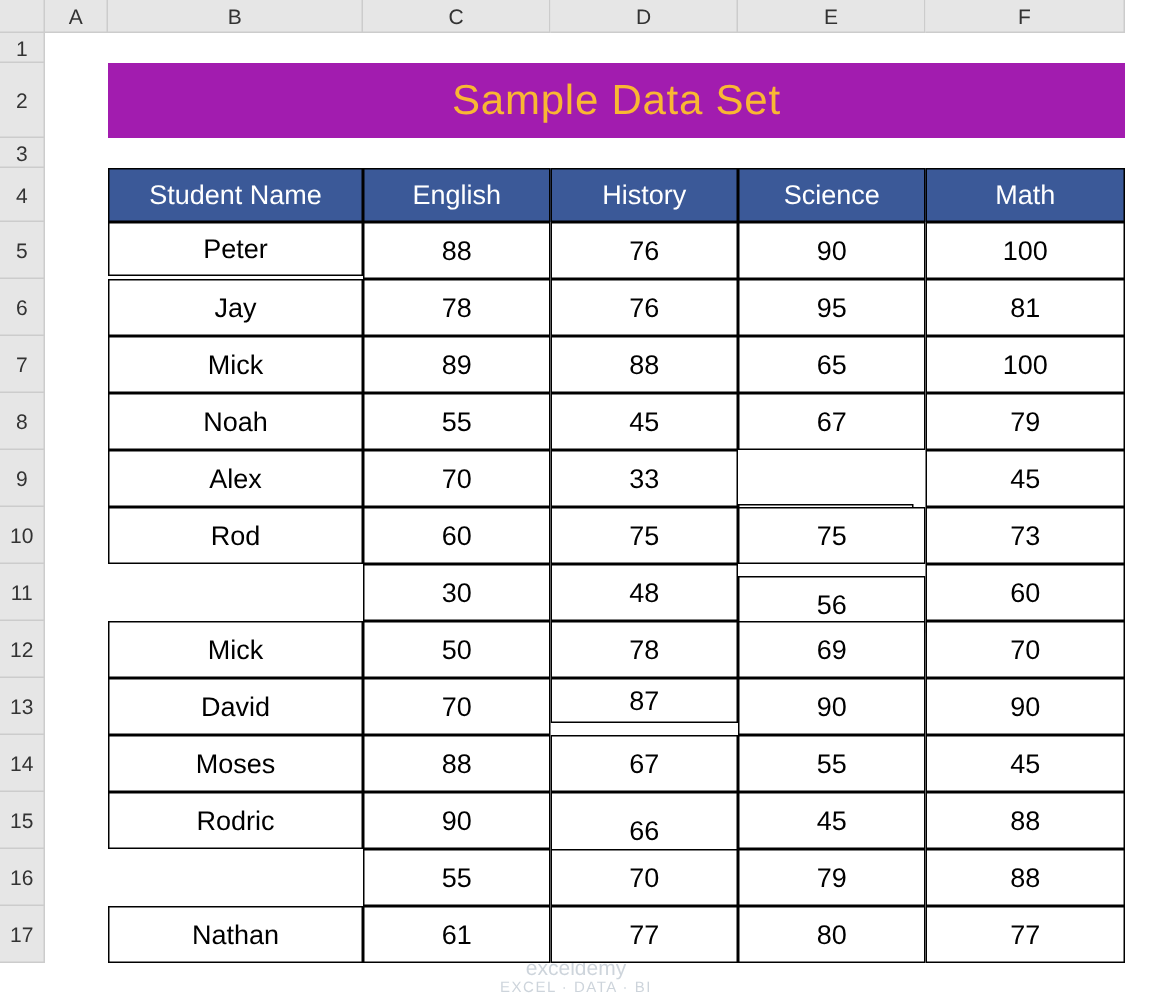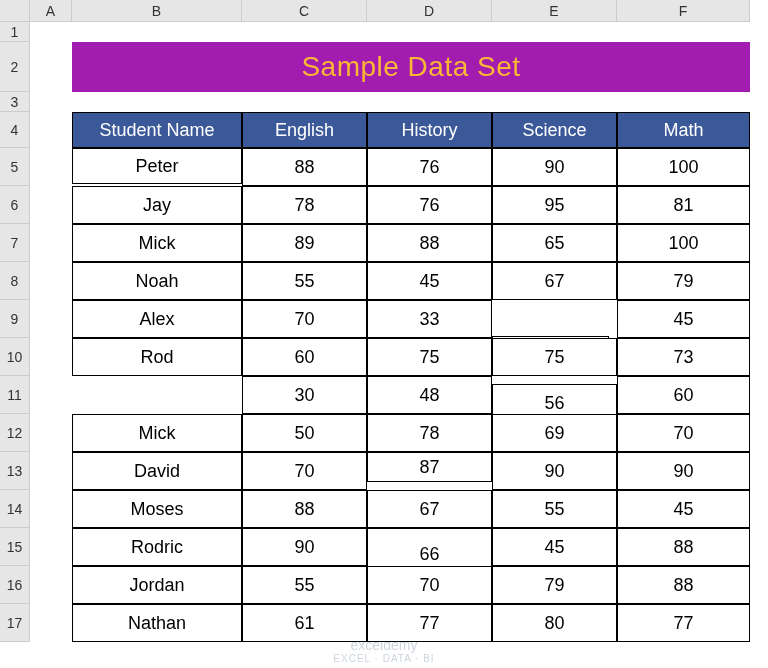--- a/index.html
+++ b/index.html
@@ -166,21 +166,20 @@
     <div class="cell data-cell" style="left: 72px; top: 490px; width: 170px; height: 38px;">Moses</div>
     <div class="cell data-cell" style="left: 242px; top: 490px; width: 125px; height: 38px;">88</div>
     <div class="cell data-cell" style="left: 367px; top: 490px; width: 125px; height: 38px;">67</div>
     <div class="cell data-cell" style="left: 492px; top: 490px; width: 125px; height: 38px;">55</div>
     <div class="cell data-cell" style="left: 617px; top: 490px; width: 133px; height: 38px;">45</div>
     <div class="cell data-cell" style="left: 72px; top: 528px; width: 170px; height: 38px;">Rodric</div>
     <div class="cell data-cell" style="left: 242px; top: 528px; width: 125px; height: 38px;">90</div>
     <div class="cell data-cell" style="left: 367px; top: 528px; width: 125px; height: 52px;">66</div>
     <div class="cell data-cell" style="left: 492px; top: 528px; width: 125px; height: 38px;">45</div>
     <div class="cell data-cell" style="left: 617px; top: 528px; width: 133px; height: 38px;">88</div>
-    <div class="cell data-cell" style="left: 72px; top: 566px; width: 170px; height: 38px;">Jordan</div>
     <div class="cell data-cell" style="left: 242px; top: 566px; width: 125px; height: 38px;">55</div>
     <div class="cell data-cell" style="left: 367px; top: 566px; width: 125px; height: 38px;">70</div>
     <div class="cell data-cell" style="left: 492px; top: 566px; width: 125px; height: 38px;">79</div>
     <div class="cell data-cell" style="left: 617px; top: 566px; width: 133px; height: 38px;">88</div>
     <div class="cell data-cell" style="left: 72px; top: 604px; width: 170px; height: 38px;">Nathan</div>
     <div class="cell data-cell" style="left: 242px; top: 604px; width: 125px; height: 38px;">61</div>
     <div class="cell data-cell" style="left: 367px; top: 604px; width: 125px; height: 38px;">77</div>
     <div class="cell data-cell" style="left: 492px; top: 604px; width: 125px; height: 38px;">80</div>
     <div class="cell data-cell" style="left: 617px; top: 604px; width: 133px; height: 38px;">77</div>
   </div>

